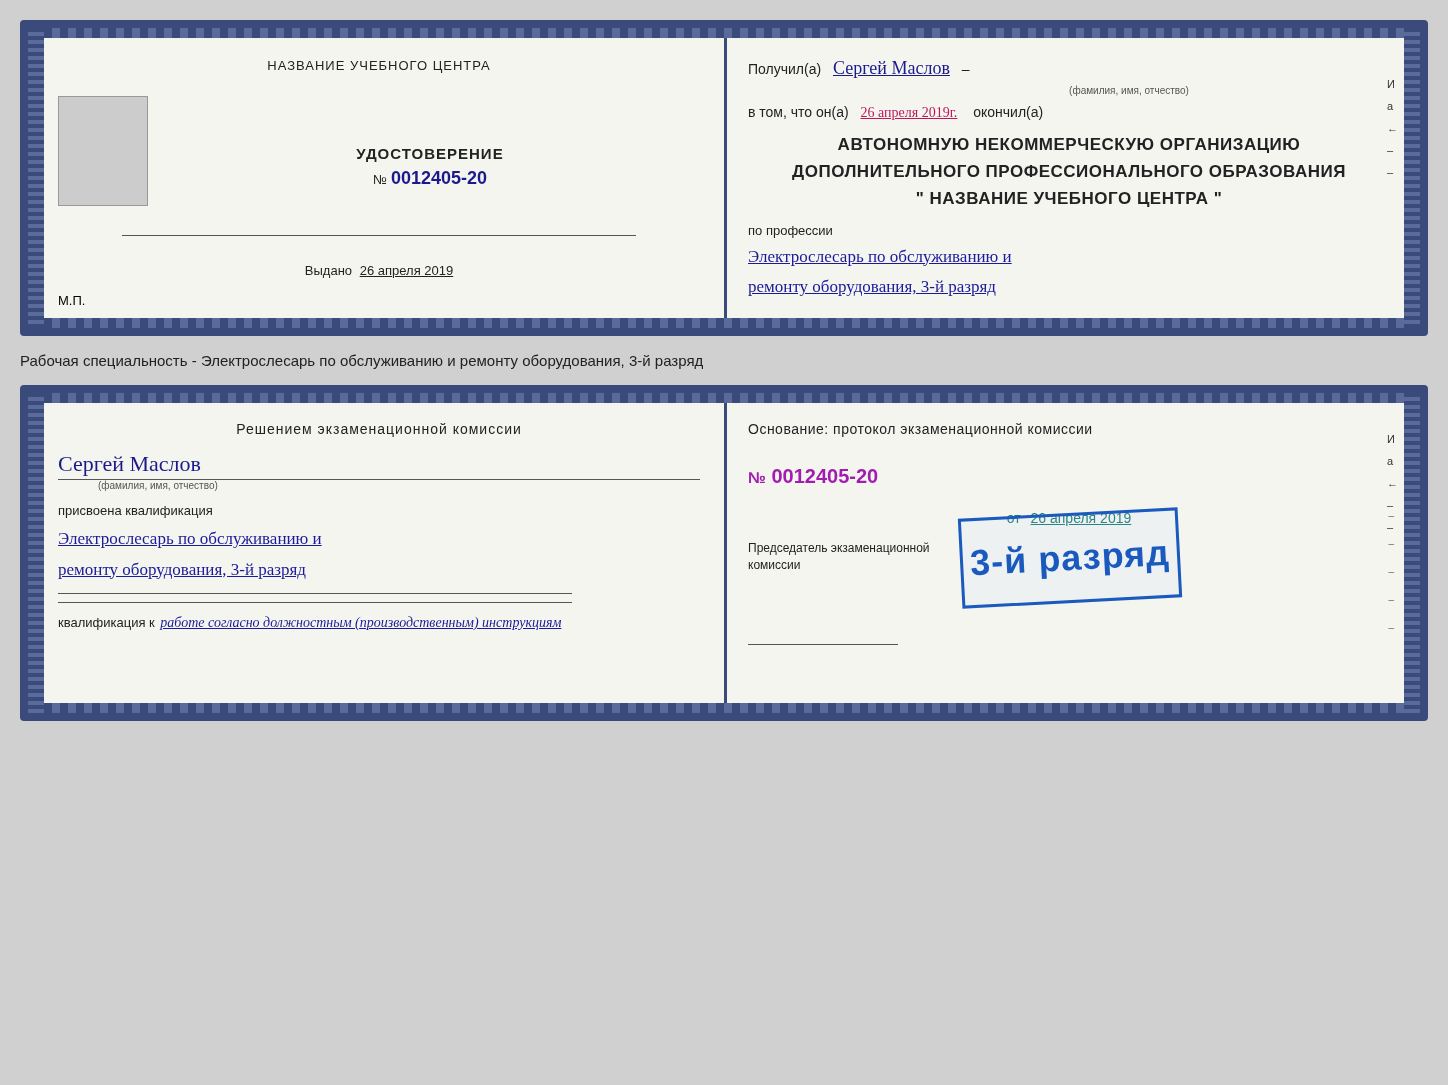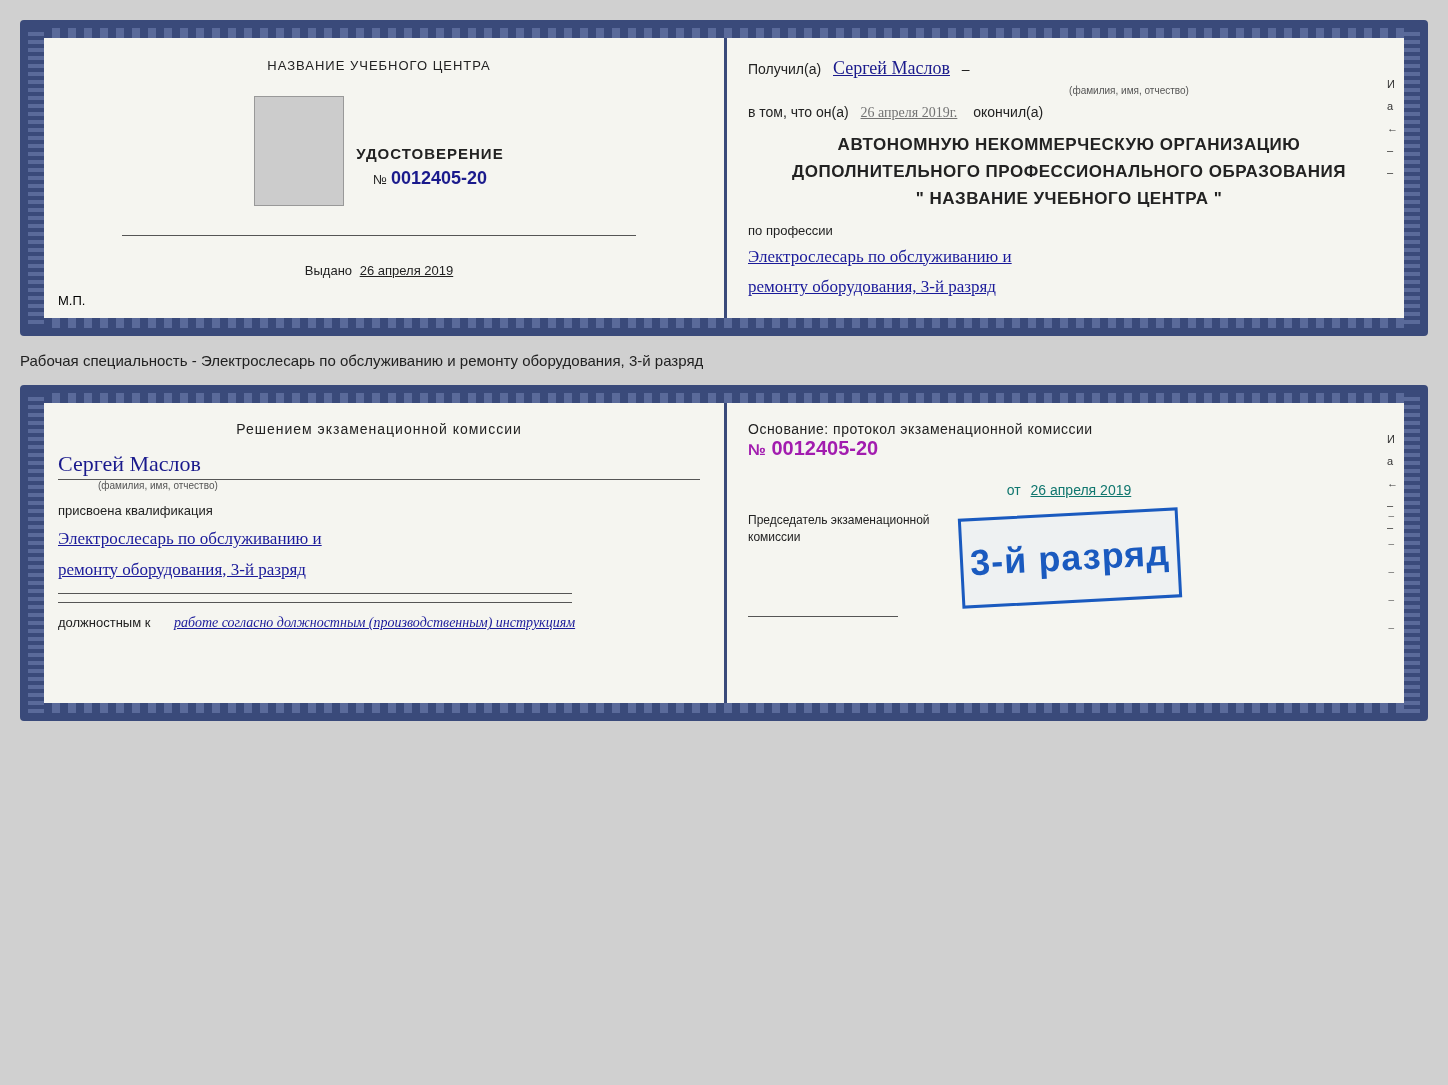--- a/index.html
+++ b/index.html
@@ -39,21 +39,20 @@
     .cert-left, .cert-right {
       flex: 1;
       padding: 24px 28px;
       position: relative;
     }
 
     .cert-left {
       padding-left: 30px;
       display: flex;
       flex-direction: column;
-      align-items: center;
       justify-content: space-between;
       min-height: 300px;
     }
 
     .cert-right {
       padding-right: 30px;
       min-height: 300px;
     }
 
     .school-name-top {
@@ -142,21 +141,21 @@
 
     .vtom-line {
       font-size: 14px;
       font-family: Arial, sans-serif;
       color: #222;
       margin-bottom: 10px;
     }
 
     .vtom-date {
       font-family: 'Segoe Script', 'Comic Sans MS', cursive;
-      color: #737373;
+      color: #be185d;
       font-size: 14px;
       text-decoration: underline;
     }
 
     .org-block {
       font-size: 17px;
       font-family: Arial, sans-serif;
       color: #222;
       text-align: center;
       line-height: 1.6;
@@ -259,21 +258,21 @@
       font-size: 14px;
       font-style: italic;
       text-decoration: underline;
     }
 
     .osnovaniye-line {
       font-size: 14px;
       font-family: Arial, sans-serif;
       color: #222;
       letter-spacing: 0.5px;
-      margin-bottom: 0;
+      margin-bottom: 28px;
     }
 
     .protocol-number {
       font-size: 20px;
       font-family: Arial, sans-serif;
       color: #a21caf;
       font-weight: bold;
       text-align: left;
       margin-bottom: 22px;
     }
@@ -429,22 +428,22 @@
 
       <div class="prisvoena-line">присвоена квалификация</div>
 
       <span class="profession-handwritten">Электрослесарь по обслуживанию и</span>
       <span class="profession-handwritten">ремонту оборудования, 3-й разряд</span>
 
       <div style="border-bottom:1px solid #555;margin:8px 0;width:80%;"></div>
       <div style="border-bottom:1px solid #555;margin:8px 0;width:80%;"></div>
 
       <div class="dopuskaetsya-line">
-        <span>должностным к</span>
-        <span class="dopusk-handwritten" style="margin-left:20px;">работе согласно должностным (производственным) инструкциям</span>
+        <span>квалификация к</span>
+        <span class="dopusk-handwritten" style="margin-left:2px;">работе согласно должностным (производственным) инструкциям</span>
       </div>
     </div>
 
     <div class="bottom-right" style="padding:28px 30px 20px 28px;position:relative;">
 
       <div style="position:absolute;right:22px;top:40px;display:flex;flex-direction:column;gap:10px;z-index:1;">
         <span class="side-letter">И</span>
         <span class="side-letter">а</span>
         <span class="side-letter">←</span>
         <span class="side-letter">–</span>

